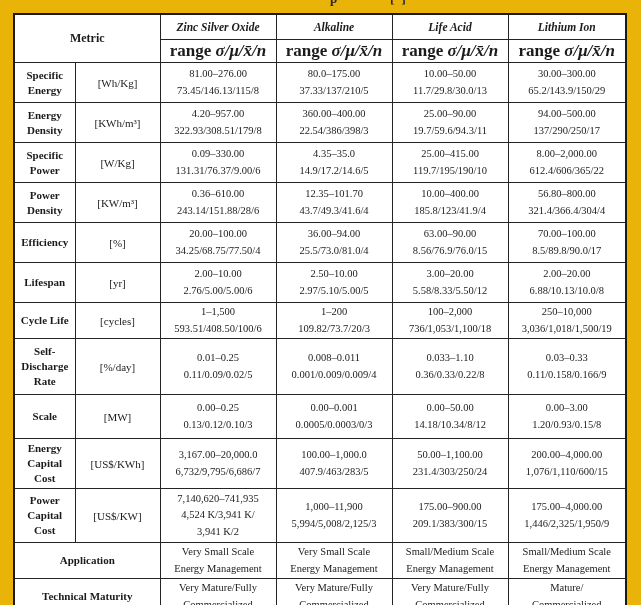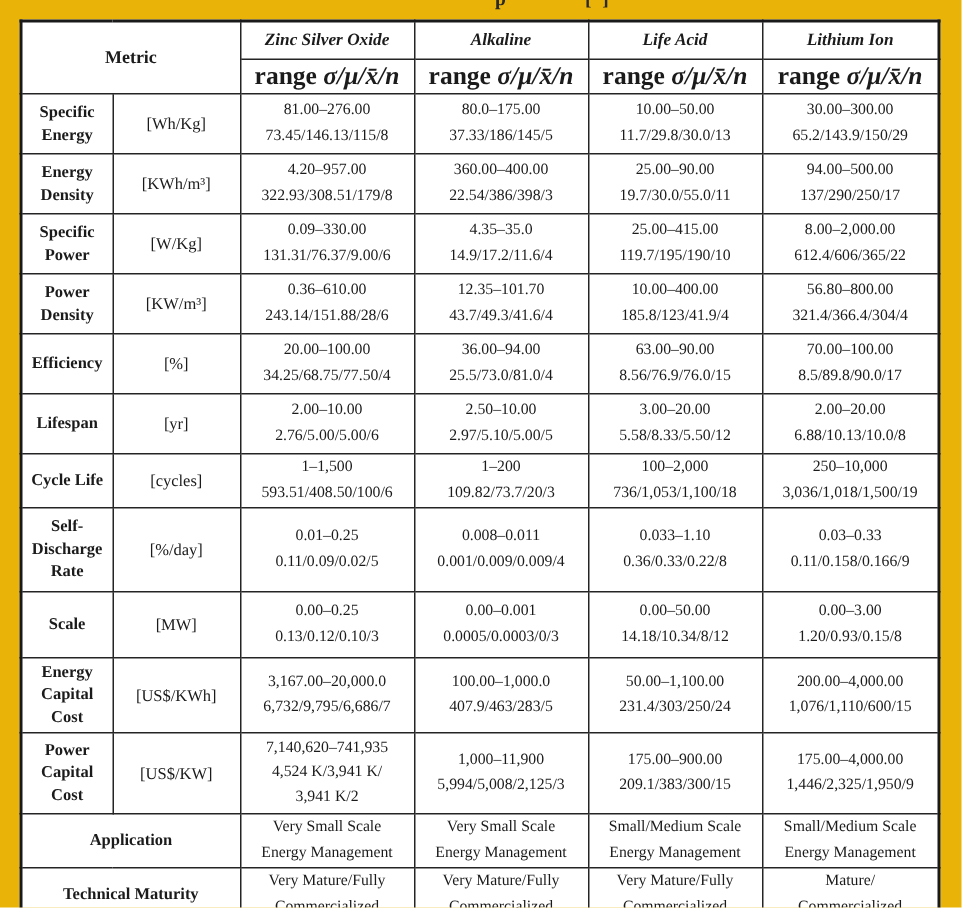--- a/index.html
+++ b/index.html
@@ -117,47 +117,47 @@
       </tr>
     </thead>
     <tbody>
       <tr class="r40">
         <th class="m">Specific
 Energy</th>
         <td class="u">[Wh/Kg]</td>
         <td class="d">81.00–276.00
 73.45/146.13/115/8</td>
         <td class="d">80.0–175.00
-37.33/186/145/5</td>
+37.33/137/210/5</td>
         <td class="d">10.00–50.00
 11.7/29.8/30.0/13</td>
         <td class="d">30.00–300.00
 65.2/143.9/150/29</td>
       </tr>
       <tr class="r40">
         <th class="m">Energy
 Density</th>
         <td class="u">[KWh/m³]</td>
         <td class="d">4.20–957.00
 322.93/308.51/179/8</td>
         <td class="d">360.00–400.00
 22.54/386/398/3</td>
         <td class="d">25.00–90.00
-19.7/30.0/55.0/11</td>
+19.7/59.6/94.3/11</td>
         <td class="d">94.00–500.00
 137/290/250/17</td>
       </tr>
       <tr class="r40">
         <th class="m">Specific
 Power</th>
         <td class="u">[W/Kg]</td>
         <td class="d">0.09–330.00
 131.31/76.37/9.00/6</td>
         <td class="d">4.35–35.0
-14.9/17.2/11.6/4</td>
+14.9/17.2/14.6/5</td>
         <td class="d">25.00–415.00
 119.7/195/190/10</td>
         <td class="d">8.00–2,000.00
 612.4/606/365/22</td>
       </tr>
       <tr class="r40">
         <th class="m">Power
 Density</th>
         <td class="u">[KW/m³]</td>
         <td class="d">0.36–610.00

